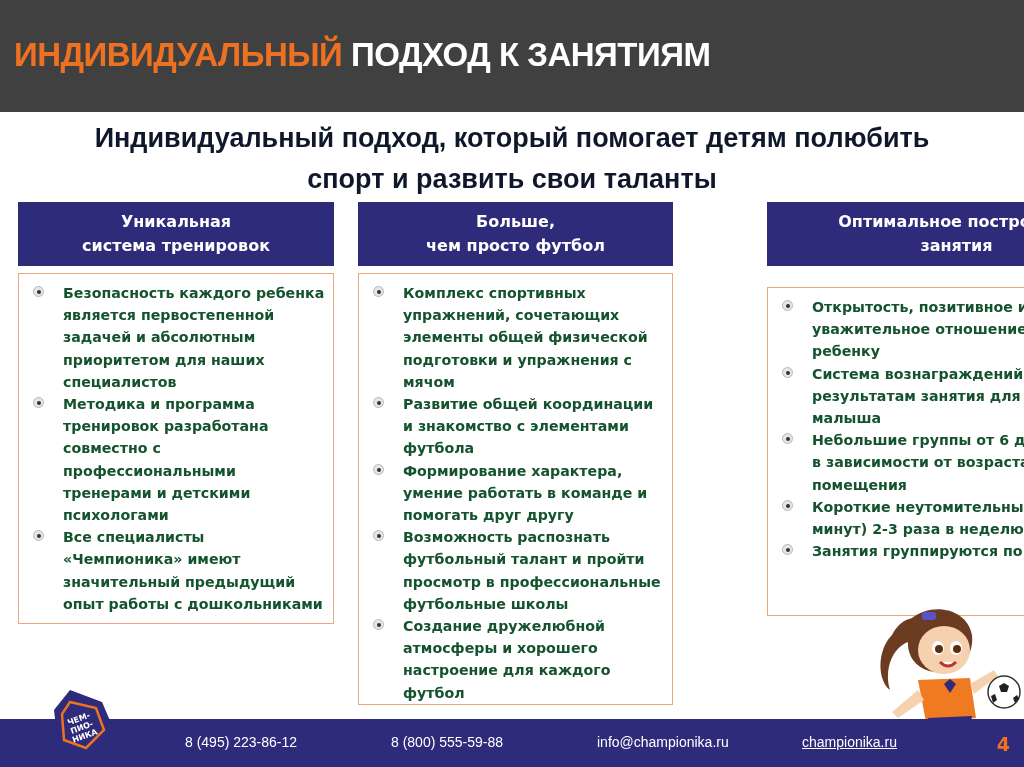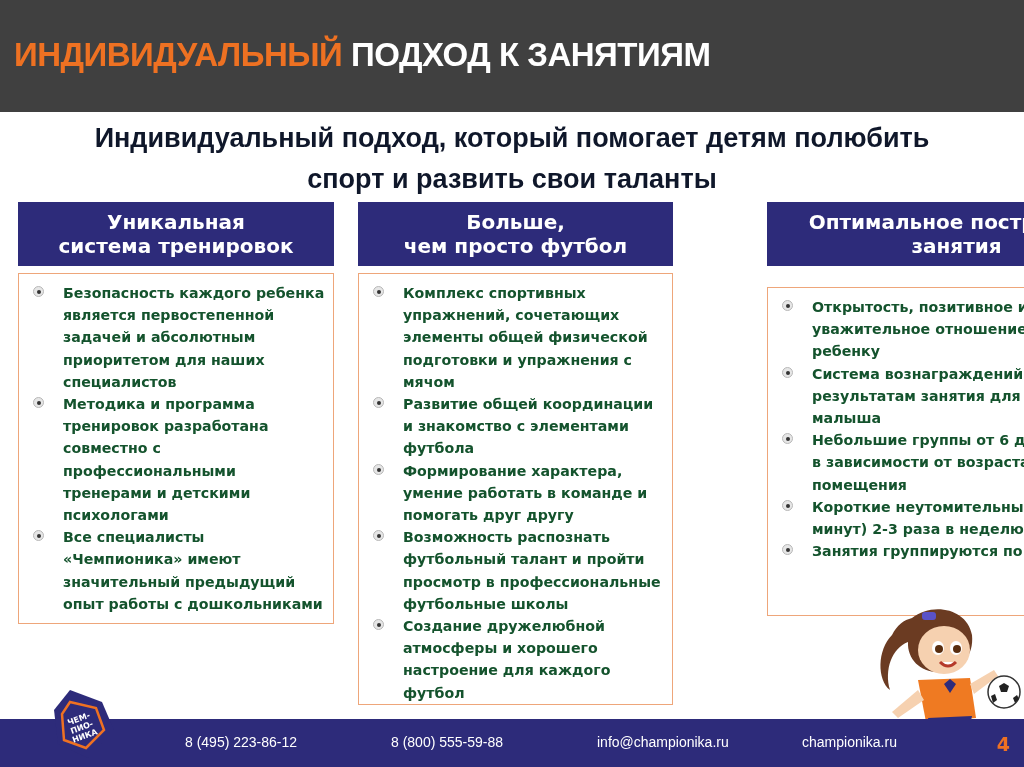--- a/index.html
+++ b/index.html
@@ -22,21 +22,21 @@
   .subtitle {
     position:absolute; left:0; top:118px; width:1024px;
     text-align:center; color:#0f172a; font-weight:bold;
     font-family:"Liberation Sans", sans-serif;
     font-size:27px; line-height:41px;
   }
   .col { position:absolute; top:202px; }
   .col-head {
     background:#2d2b7a; color:#ffffff; height:64px;
     display:flex; align-items:center; justify-content:center;
-    text-align:center; font-weight:bold; font-size:20px; line-height:24px;
+    text-align:center; font-weight:bold; font-size:16px; line-height:24px;
     white-space:pre-line;
   }
   .col-body {
     margin-top:7px; border:1.5px solid #eea67a; background:#fff;
     padding:8px 8px 10px 10px;
   }
   .col-body ul { list-style:none; margin:0; padding:0; }
   .col-body li {
     position:relative; padding-left:34px;
     color:#14532d; font-weight:bold; font-size:14.2px; line-height:22.2px;
@@ -139,21 +139,21 @@
   <circle cx="132" cy="92" r="16" fill="#ffffff" stroke="#333" stroke-width="1.5"></circle>
   <path d="M127 86 l5 -3 l5 3 l-2 6 h-6 z" fill="#222"></path>
   <path d="M119 96 l4 -2 l2 6 l-4 3 z" fill="#222"></path>
   <path d="M141 98 l4 -3 l2 4 l-4 4 z" fill="#222"></path>
 </svg>
 
 <div class="footer">
   <span class="contact" style="left:185px;">8 (495) 223-86-12</span>
   <span class="contact" style="left:391px;">8 (800) 555-59-88</span>
   <span class="contact" style="left:597px;">info@championika.ru</span>
-  <span class="contact" style="left:802px;">championika.ru</span>
+  <span class="contact" style="left:802px;text-decoration:underline;">championika.ru</span>
   <span class="page">4</span>
 </div>
 
 <svg class="logo" viewBox="0 0 64 72">
   <polygon points="18,2 50,14 62,42 36,70 6,56 2,22" fill="#2d2b7a"></polygon>
   <polygon points="18,14 44,20 52,42 34,60 12,52 10,26" fill="none" stroke="#ee7122" stroke-width="2.5"></polygon>
   <text x="30" y="33" text-anchor="middle" font-size="8" font-weight="bold" fill="#fff" font-family="DejaVu Sans, sans-serif" transform="rotate(-20 30 40)">ЧЕМ-</text>
   <text x="30" y="42" text-anchor="middle" font-size="8" font-weight="bold" fill="#fff" font-family="DejaVu Sans, sans-serif" transform="rotate(-20 30 40)">ПИО-</text>
   <text x="30" y="51" text-anchor="middle" font-size="8" font-weight="bold" fill="#fff" font-family="DejaVu Sans, sans-serif" transform="rotate(-20 30 40)">НИКА</text>
 </svg>

